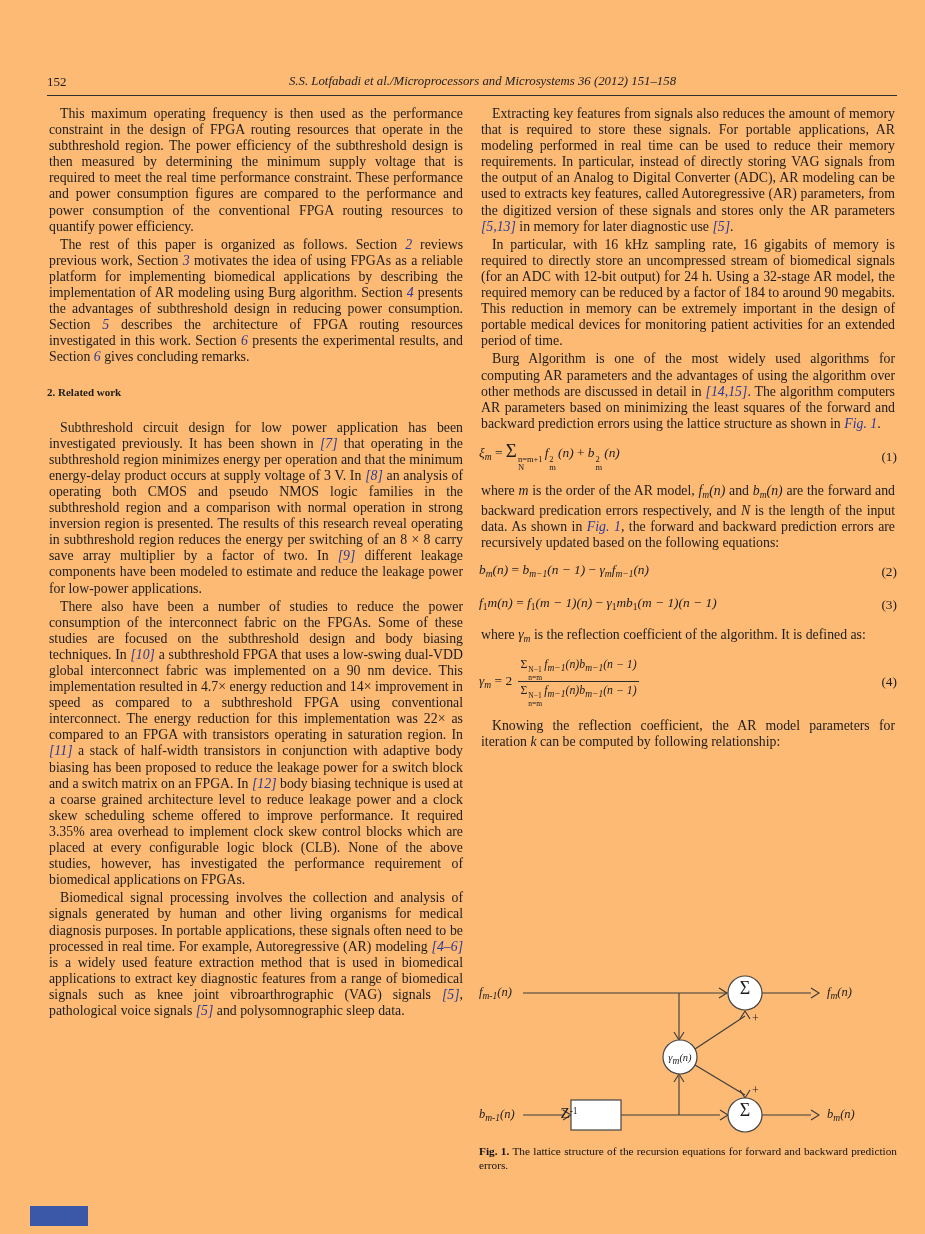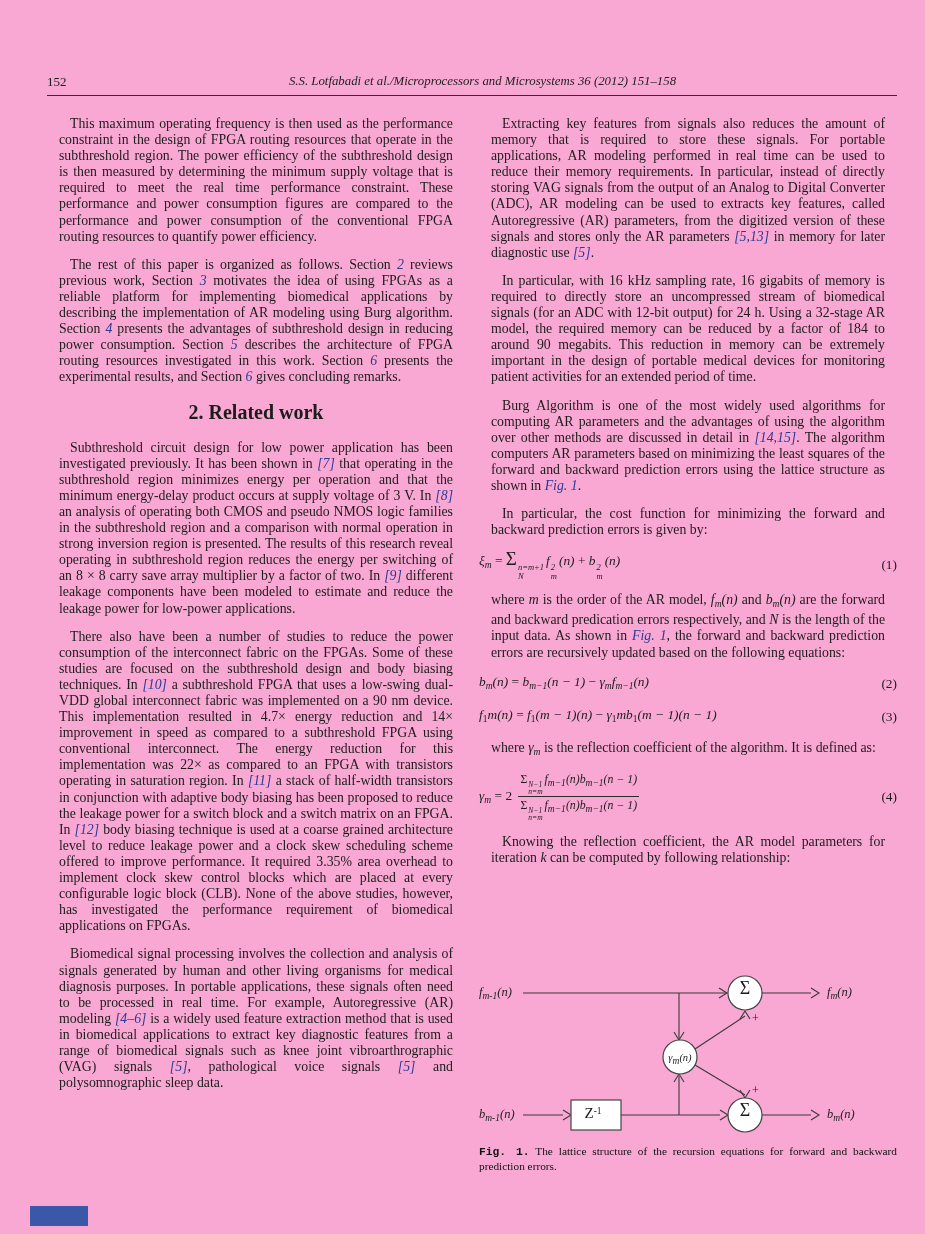--- a/index.html
+++ b/index.html
@@ -1,40 +1,40 @@
 <!DOCTYPE html>
 <html><head>
 <meta charset="utf-8">
 <style>
   html,body{margin:0;padding:0;background:#ffffff;}
-  .page{position:relative;width:925px;height:1234px;background:#f9a8d4;
+  .page{position:relative;width:925px;height:1234px;background:#fdba74;
         font-family:"Liberation Serif",serif;color:#1c1c1c;overflow:hidden;}
   .pg-num{position:absolute;left:47px;top:74px;font-size:13px;}
   .run-head{position:absolute;left:0;right:0;top:74px;text-align:center;
             font-style:italic;font-size:12.8px;color:#222;padding-left:40px;}
   .head-rule{position:absolute;left:47px;top:95px;width:850px;height:1px;background:#2f2f2f;}
   .col{position:absolute;top:104px;width:418px;font-size:13.8px;line-height:16.1px;
        text-align:justify;}
   .col-left{left:47px;}
   .col-right{left:479px;}
-  .para{margin:12px;}
+  .para{margin:2px;}
   .ind{text-indent:11px;}
-  .sec-h{font-size:20px;font-weight:bold;margin:18px 0 20px;text-align:center;}
+  .sec-h{font-size:11px;font-weight:bold;margin:18px 0 20px;text-align:left;}
   .sec-h.h3{margin-top:34px;}
   .eq{display:flex;align-items:center;margin:10px 0 11px;text-align:left;font-size:13.4px;line-height:18px;}
   .eq-body{flex:1;}
   .eqnum{margin-left:8px;}
   .it{font-style:italic;}
-  .bd{font-weight:bold;font-family:Liberation Mono, monospace;}
+  .bd{font-weight:bold;}
   .sb{font-size:9.5px;vertical-align:-3px;}
   .sp{font-size:9.5px;vertical-align:4px;}
   .bg{font-size:19px;}
   .lk{color:#2b3a98;}
   .stack{display:inline-flex;flex-direction:column;align-items:flex-start;
-         font-size:8.5px;line-height:8.5px;vertical-align:-5px;margin:0 2px 0 1px;font-style:italic;}
+         font-size:8.5px;line-height:8.5px;vertical-align:-5px;margin:0 2px 0 1px;}
   .frac{display:inline-flex;flex-direction:column;align-items:center;vertical-align:middle;
         font-size:11.8px;line-height:14px;margin-left:3px;}
   .fr-num,.fr-den{padding:0 2px;}
   .fr-den{border-top:1px solid #2a2a2a;padding-top:1px;}
   .frac .stack{font-size:7.5px;line-height:7.5px;vertical-align:-4px;}
   .figure{position:absolute;left:479px;top:973px;width:418px;}
   .diagram{position:relative;width:418px;height:160px;}
   .diagram svg{position:absolute;left:0;top:0;}
   .flabel{position:absolute;font-size:12.5px;white-space:nowrap;line-height:14px;}
   .flabel.center{text-align:center;}
@@ -60,21 +60,20 @@
     <h2 class="sec-h">2. Related work</h2>
     <p class="para ind"><span>Subthreshold circuit design for low power application has been investigated previously. It has been shown in </span><span class="lk">[7]</span><span> that operating in the subthreshold region minimizes energy per operation and that the minimum energy-delay product occurs at supply voltage of 3 V. In </span><span class="lk">[8]</span><span> an analysis of operating both CMOS and pseudo NMOS logic families in the subthreshold region and a comparison with normal operation in strong inversion region is presented. The results of this research reveal operating in subthreshold region reduces the energy per switching of an 8 × 8 carry save array multiplier by a factor of two. In </span><span class="lk">[9]</span><span> different leakage components have been modeled to estimate and reduce the leakage power for low-power applications.</span></p>
     <p class="para ind"><span>There also have been a number of studies to reduce the power consumption of the interconnect fabric on the FPGAs. Some of these studies are focused on the subthreshold design and body biasing techniques. In </span><span class="lk">[10]</span><span> a subthreshold FPGA that uses a low-swing dual-VDD global interconnect fabric was implemented on a 90 nm device. This implementation resulted in 4.7× energy reduction and 14× improvement in speed as compared to a subthreshold FPGA using conventional interconnect. The energy reduction for this implementation was 22× as compared to an FPGA with transistors operating in saturation region. In </span><span class="lk">[11]</span><span> a stack of half-width transistors in conjunction with adaptive body biasing has been proposed to reduce the leakage power for a switch block and a switch matrix on an FPGA. In </span><span class="lk">[12]</span><span> body biasing technique is used at a coarse grained architecture level to reduce leakage power and a clock skew scheduling scheme offered to improve performance. It required 3.35% area overhead to implement clock skew control blocks which are placed at every configurable logic block (CLB). None of the above studies, however, has investigated the performance requirement of biomedical applications on FPGAs.</span></p>
     <p class="para ind"><span>Biomedical signal processing involves the collection and analysis of signals generated by human and other living organisms for medical diagnosis purposes. In portable applications, these signals often need to be processed in real time. For example, Autoregressive (AR) modeling </span><span class="lk">[4–6]</span><span> is a widely used feature extraction method that is used in biomedical applications to extract key diagnostic features from a range of biomedical signals such as knee joint vibroarthrographic (VAG) signals </span><span class="lk">[5]</span><span>, pathological voice signals </span><span class="lk">[5]</span><span> and polysomnographic sleep data.</span></p>
   </div>
 
   <div class="col col-right">
     <p class="para ind"><span>Extracting key features from signals also reduces the amount of memory that is required to store these signals. For portable applications, AR modeling performed in real time can be used to reduce their memory requirements. In particular, instead of directly storing VAG signals from the output of an Analog to Digital Converter (ADC), AR modeling can be used to extracts key features, called Autoregressive (AR) parameters, from the digitized version of these signals and stores only the AR parameters </span><span class="lk">[5,13]</span><span> in memory for later diagnostic use </span><span class="lk">[5]</span><span>.</span></p>
     <p class="para ind"><span>In particular, with 16 kHz sampling rate, 16 gigabits of memory is required to directly store an uncompressed stream of biomedical signals (for an ADC with 12-bit output) for 24 h. Using a 32-stage AR model, the required memory can be reduced by a factor of 184 to around 90 megabits. This reduction in memory can be extremely important in the design of portable medical devices for monitoring patient activities for an extended period of time.</span></p>
     <p class="para ind"><span>Burg Algorithm is one of the most widely used algorithms for computing AR parameters and the advantages of using the algorithm over other methods are discussed in detail in </span><span class="lk">[14,15]</span><span>. The algorithm computers AR parameters based on minimizing the least squares of the forward and backward prediction errors using the lattice structure as shown in </span><span class="lk">Fig. 1</span><span>.</span></p>
-    <p class="para ind"><span>In particular, the cost function for minimizing the forward and backward prediction errors is given by:</span></p>
 
     <div class="eq">
       <span class="eq-body"><span class="it">ξ</span><span class="it sb">m</span><span> = </span><span class="bg">Σ</span><span class="stack">
             <span>n=m+1</span>
             <span>N</span>
           </span><span class="it">f</span><span class="stack">
             <span>2</span>
             <span>m</span>
           </span><span class="it">(n)</span><span> + </span><span class="it">b</span><span class="stack">
             <span>2</span>
@@ -153,21 +152,21 @@
           <circle cx="201" cy="84" r="17"></circle>
           <circle cx="266" cy="142" r="17"></circle>
           <rect x="92" y="127" width="50" height="30"></rect>
         </g>
       </svg>
       <span class="flabel" style="left:0;top:12px"><span class="it">f</span><span class="it sb">m-1</span><span class="it">(n)</span></span>
       <span class="flabel" style="left:348px;top:12px"><span class="it">f</span><span class="it sb">m</span><span class="it">(n)</span></span>
       <span class="flabel" style="left:0;top:134px"><span class="it">b</span><span class="it sb">m-1</span><span class="it">(n)</span></span>
       <span class="flabel" style="left:348px;top:134px"><span class="it">b</span><span class="it sb">m</span><span class="it">(n)</span></span>
       <span class="flabel center gamma-lab" style="left:183px;top:78px;width:36px"><span class="it">γ</span><span class="it sb">m</span><span class="it">(n)</span></span>
-      <span class="flabel center zlab" style="left:100px;top:131px;width:28px"><span>Z</span><span class="sp">-1</span></span>
+      <span class="flabel center zlab" style="left:76px;top:131px;width:28px"><span>Z</span><span class="sp">-1</span></span>
       <span class="flabel center sigma" style="left:250px;top:8px;width:32px">Σ</span>
       <span class="flabel center sigma" style="left:250px;top:130px;width:32px">Σ</span>
       <span class="flabel plus" style="left:273px;top:38px">+</span>
       <span class="flabel plus" style="left:273px;top:110px">+</span>
     </div>
     <p class="caption"><span class="bd">Fig. 1.</span><span> The lattice structure of the recursion equations for forward and backward prediction errors.</span></p>
   </div>
 
   <div class="accent-bar"></div>
 

